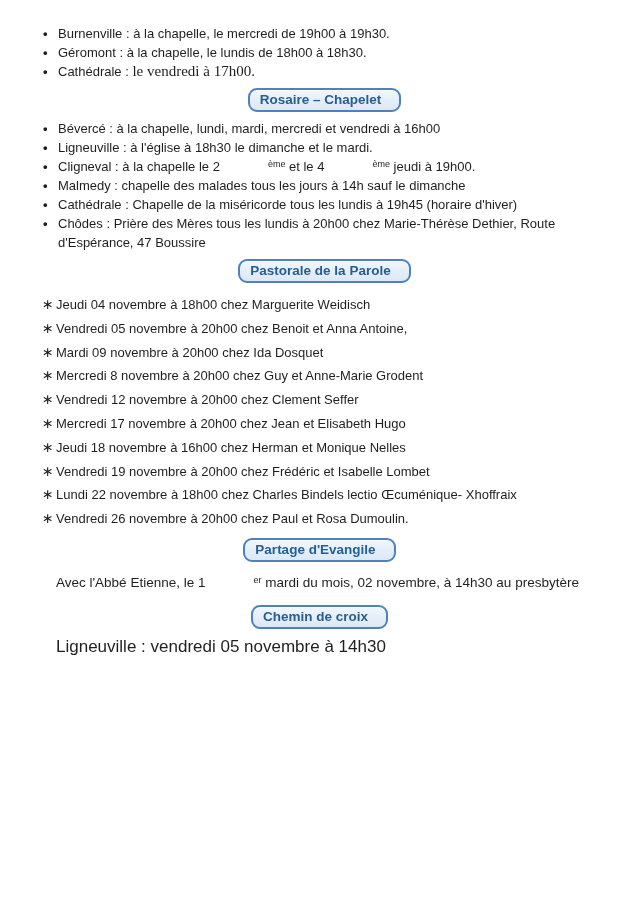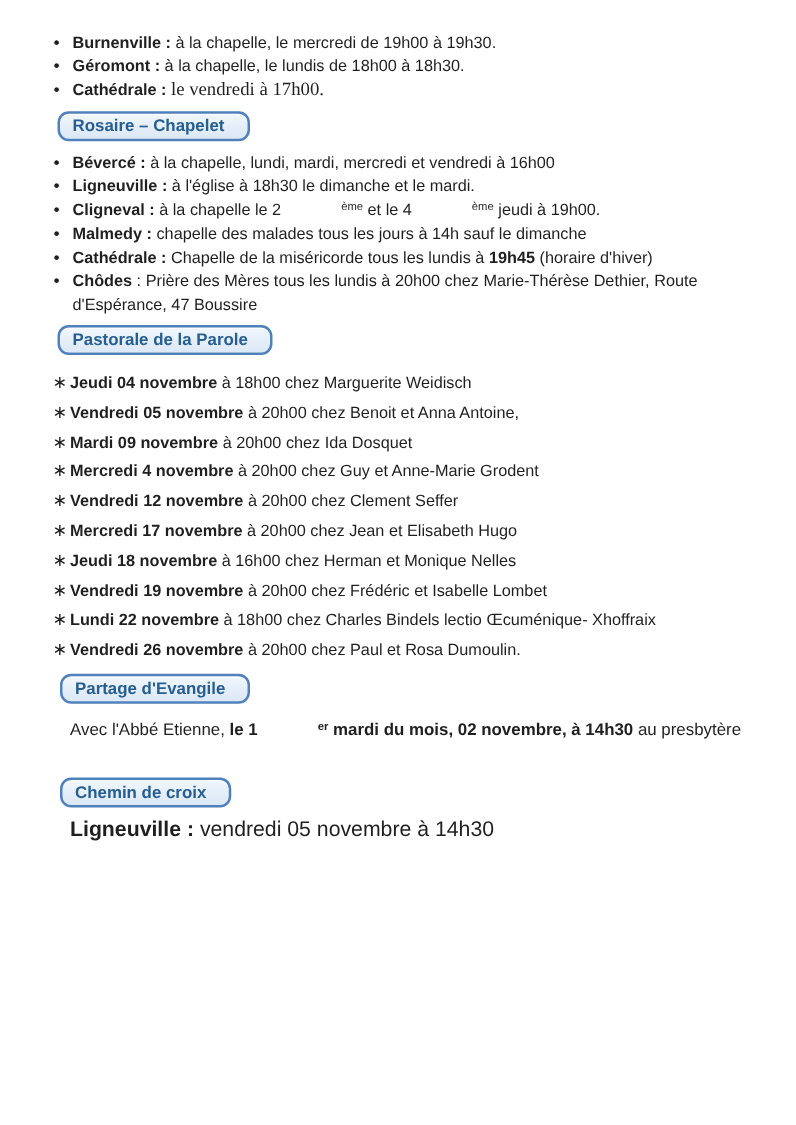--- a/index.html
+++ b/index.html
@@ -8,36 +8,36 @@
     font-family:"Liberation Sans","DejaVu Sans",sans-serif;
     color:#1f1f1f;
     -webkit-font-smoothing:antialiased;
   }
   .doc{box-sizing:border-box;width:637px;height:900px;padding:24px 30px 0 42px;}
   .list{margin:0;}
   .li{position:relative;padding-left:16px;font-size:13px;line-height:19px;}
   .li.dot .marker{position:absolute;left:1px;top:0;font-weight:bold;font-size:13px;}
   .li.star{padding-left:14px;line-height:23.8px;font-size:13px;}
   .li.star .marker{position:absolute;left:0;top:0;font-size:14px;color:#1f1f1f;}
-  .b{font-weight:bold;}
+  .b{font-weight:normal;}
   .sup{font-size:9px;position:relative;top:-4px;line-height:0;padding-left:48px;}
   .sm{font-size:15px;font-family:Liberation Serif, serif;}
-  .hdr-row{margin:7px 4px;}
+  .hdr-row{margin:7px 16px;text-align:center;}
   .hdr{
     display:inline-block;
     border:2px solid #4f81bd;
     background:linear-gradient(#f0f6fc,#dbe8f5);
     color:#265e91;
     font-weight:bold;font-size:13.5px;
     padding:2px 18px 3px 10px;
     border-radius:9px;
     box-shadow:inset 0 1px 0 rgba(255,255,255,0.85);
   }
   .hdr-row.indent{margin-left:6px;}
-  .para{font-size:13.5px;line-height:20px;margin:11px 0 28px 2px;padding-left:12px;}
+  .para{font-size:13.5px;line-height:20px;margin:11px 0 12px 2px;padding-left:12px;}
   .para.last{font-size:17px;margin:8px 0 0 0;padding-left:14px;}
 </style>
 </head>
 <body>
 
 <div class="doc">
   <div class="list">
       <div class="li dot"><span class="marker">•</span><span class="b ">Burnenville : </span><span class="">à la chapelle, le mercredi de 19h00 à 19h30.</span></div>
       <div class="li dot"><span class="marker">•</span><span class="b ">Géromont : </span><span class="">à la chapelle, le lundis de 18h00 à 18h30.</span></div>
       <div class="li dot"><span class="marker">•</span><span class="b ">Cathédrale : </span><span class="sm">le vendredi à 17h00.</span></div>
@@ -61,21 +61,21 @@
     </div>
 
   <div class="hdr-row">
     <span class="hdr">Pastorale de la Parole</span>
   </div>
 
   <div class="list" style="margin-top:10px;margin-bottom:4px;">
       <div class="li star"><span class="marker">∗</span><span class="b ">Jeudi 04 novembre</span><span class=""> à 18h00 chez Marguerite Weidisch</span></div>
       <div class="li star"><span class="marker">∗</span><span class="b ">Vendredi 05 novembre</span><span class=""> à 20h00 chez Benoit et Anna Antoine,</span></div>
       <div class="li star"><span class="marker">∗</span><span class="b ">Mardi 09 novembre</span><span class=""> à 20h00 chez Ida Dosquet</span></div>
-      <div class="li star"><span class="marker">∗</span><span class="b ">Mercredi 4 novembre</span><span class=""> à 20h00 chez Guy et Anne-Marie Grodent</span></div>
+      <div class="li star"><span class="marker">∗</span><span class="b ">Mercredi 8 novembre</span><span class=""> à 20h00 chez Guy et Anne-Marie Grodent</span></div>
       <div class="li star"><span class="marker">∗</span><span class="b ">Vendredi 12 novembre</span><span class=""> à 20h00 chez Clement Seffer</span></div>
       <div class="li star"><span class="marker">∗</span><span class="b ">Mercredi 17 novembre</span><span class=""> à 20h00 chez Jean et Elisabeth Hugo</span></div>
       <div class="li star"><span class="marker">∗</span><span class="b ">Jeudi 18 novembre</span><span class=""> à 16h00 chez Herman et Monique Nelles</span></div>
       <div class="li star"><span class="marker">∗</span><span class="b ">Vendredi 19 novembre</span><span class=""> à 20h00 chez Frédéric et Isabelle Lombet</span></div>
       <div class="li star"><span class="marker">∗</span><span class="b ">Lundi 22 novembre</span><span class=""> à 18h00 chez Charles Bindels lectio Œcuménique- Xhoffraix</span></div>
       <div class="li star"><span class="marker">∗</span><span class="b ">Vendredi 26 novembre</span><span class=""> à 20h00 chez Paul et Rosa Dumoulin.</span></div>
     </div>
 
   <div class="hdr-row indent">
     <span class="hdr">Partage d'Evangile</span>

